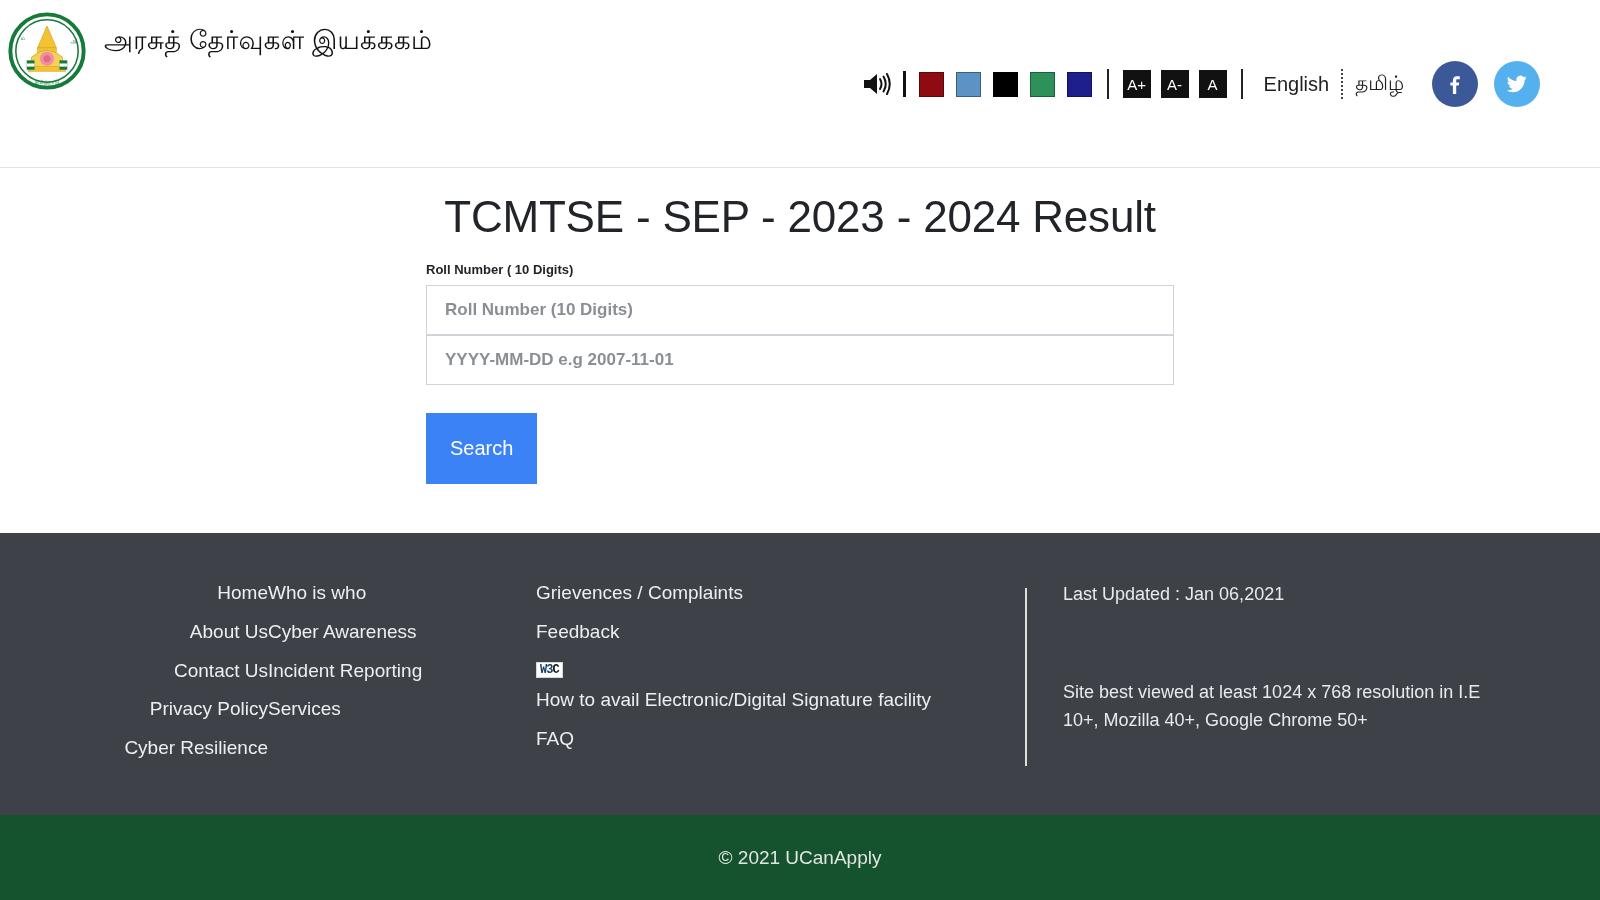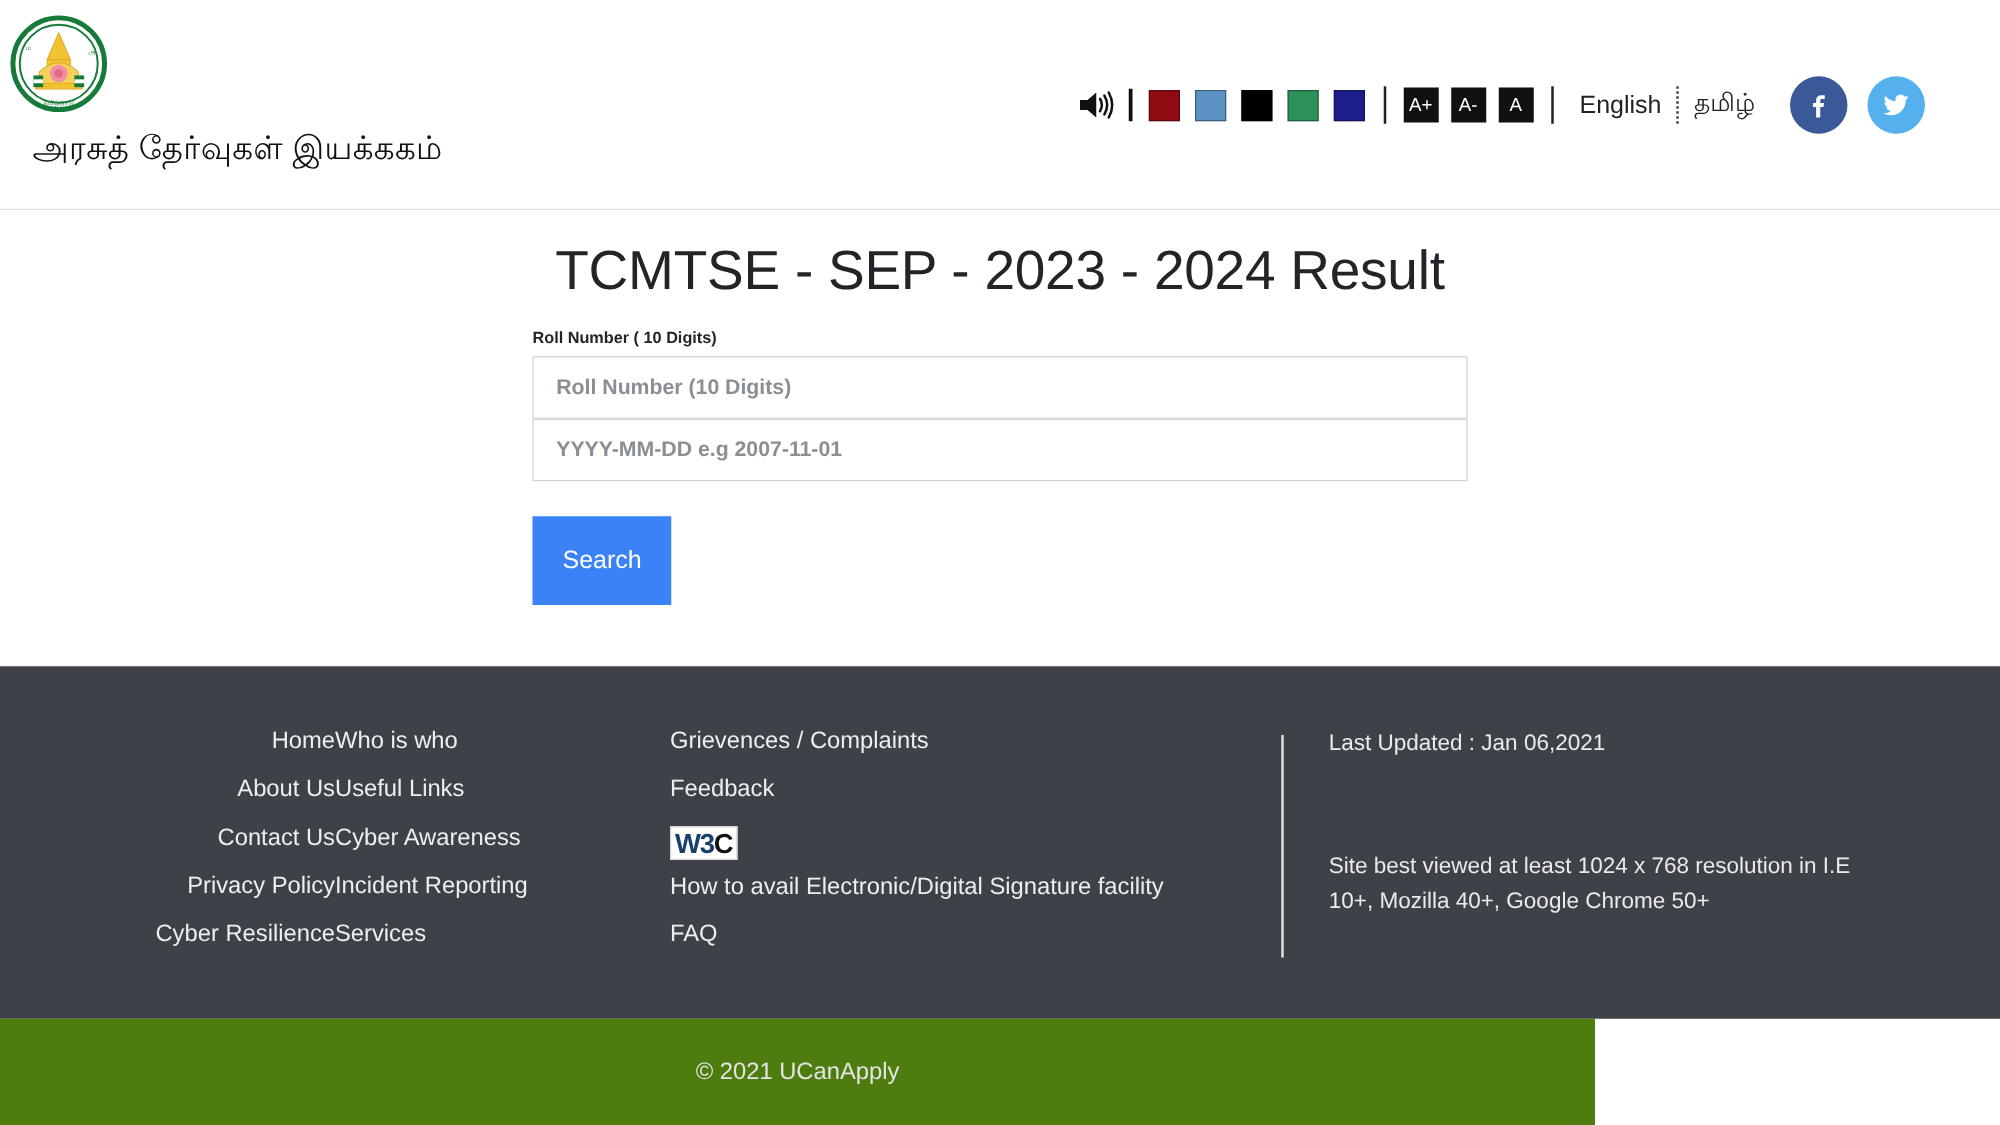--- a/index.html
+++ b/index.html
@@ -10,21 +10,21 @@
     font-family: "Liberation Sans", sans-serif;
     overflow: hidden;
   }
   .page { position: relative; width: 1600px; height: 900px; background: #fff; }
 
   
   .header {
     position: absolute; left: 0; top: 0; width: 1600px; height: 168px;
     background: #fff; border-bottom: 1px solid #e3e3e3;
   }
-  .brand { position: absolute; left: 8px; top: 12px; display: flex; align-items: flex-start; flex-direction: column; }
+  .brand { position: absolute; left: 8px; top: 12px; display: flex; align-items: flex-start; }
   .emblem { width: 78px; height: 78px; position: relative; flex: 0 0 auto; }
   .brand-text { margin-left: 18px; margin-top: 14px; }
   .brand-tamil {
     font-size: 26px; color: #111; line-height: 1.15; letter-spacing: 0.3px;
     font-family: "Liberation Sans", "DejaVu Sans", sans-serif;
   }
   .brand-en {
     font-size: 17.5px; color: #1a1a1a; margin-top: 4px; letter-spacing: 0.2px;
     font-family: "Liberation Sans", sans-serif;
   }
@@ -91,30 +91,30 @@
     display: block; font-size: 19px; color: #eceff1; text-decoration: none;
     margin-bottom: 15px; line-height: 1.25;
   }
   .fdivider {
     position: absolute; left: 1025px; top: 55px; width: 2px; height: 178px;
     background: #dedede;
   }
   .w3c-badge {
     display: inline-block; background: #fff; padding: 1px 3px 1px 3px;
     margin: 2px 0 10px 0; border: 1px solid #d8d8d8;
-    font-size: 22px; font-weight: bold; letter-spacing: -1px;
-    font-family: Liberation Sans, sans-serif; line-height: 1.05;
+    font-size: 12px; font-weight: bold; letter-spacing: -1px;
+    font-family: Liberation Mono, monospace; line-height: 1.05;
   }
   .w3c-badge .w3 { color: #1a3f6b; }
   .w3c-badge .c { color: #111; }
   .finfo { font-size: 18px; color: #e8eaec; line-height: 1.55; }
   .finfo.updated { margin-bottom: 70px; }
   .copybar {
-    position: absolute; left: 0; top: 815px; width: 1276px; height: 85px;
-    background: #4d7c0f; color: #e4e4e4;
+    position: absolute; left: 0; top: 815px; width: 1600px; height: 85px;
+    background: #14532d; color: #e4e4e4;
     display: flex; align-items: center; justify-content: center;
     font-size: 19px;
   }
 </style>
 </head>
 <body>
 
 <div class="page">
 
   <div class="header">
@@ -206,21 +206,20 @@
       <div class="fcol c1">
         <a class="flink" href="#">Home</a>
         <a class="flink" href="#">About Us</a>
         <a class="flink" href="#">Contact Us</a>
         <a class="flink" href="#">Privacy Policy</a>
         <a class="flink" href="#">Cyber Resilience</a>
       </div>
 
       <div class="fcol c2">
         <a class="flink" href="#">Who is who</a>
-        <a class="flink" href="#">Useful Links</a>
         <a class="flink" href="#">Cyber Awareness</a>
         <a class="flink" href="#">Incident Reporting</a>
         <a class="flink" href="#">Services</a>
       </div>
 
       <div class="fcol c3">
         <a class="flink" href="#">Grievences / Complaints</a>
         <a class="flink" href="#">Feedback</a>
         <span class="w3c-badge"><span class="w3">W3</span><span class="c">C</span></span>
         <a class="flink" href="#">How to avail Electronic/Digital Signature facility</a>

